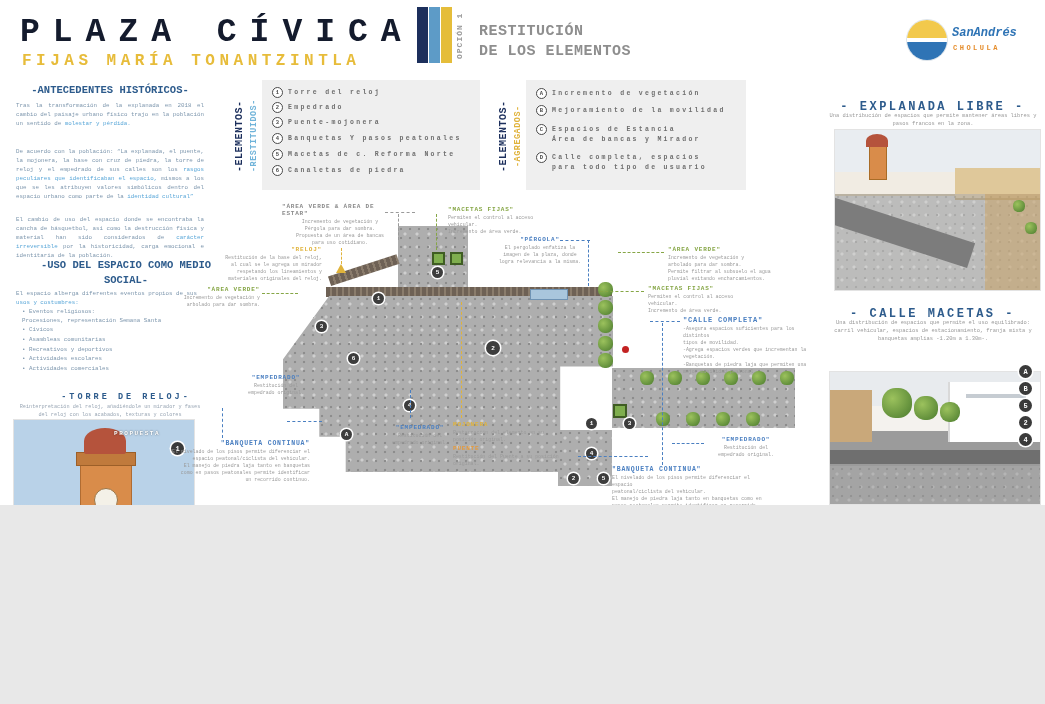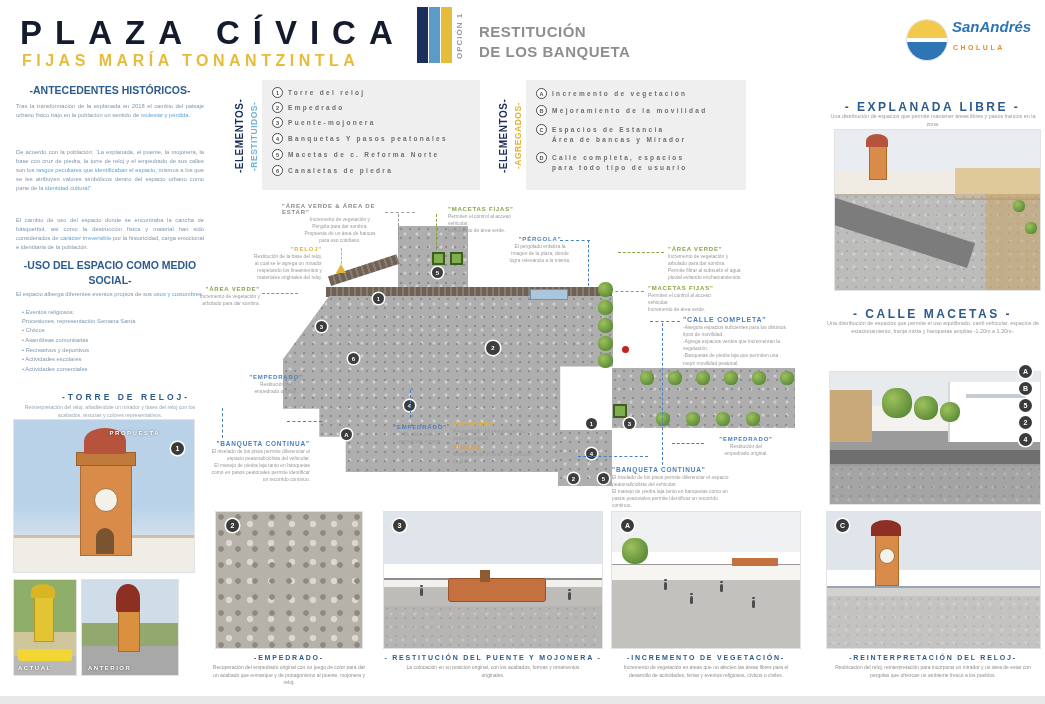--- a/index.html
+++ b/index.html
@@ -1,28 +1,28 @@
 <!DOCTYPE html>
 <html><head>
 <meta charset="utf-8">
 <style>
   html,body{margin:0;padding:0;background:#e8e8e8;}
-  #board{position:relative;width:1045px;height:696px;background:#ffffff;outline:1px solid #cfcfcf;
-         font-family:Liberation Sans, sans-serif;overflow:hidden;}
+  #board{position:relative;width:1045px;height:505px;background:#ffffff;outline:1px solid #cfcfcf;
+         font-family:Liberation Mono, monospace;overflow:hidden;}
   .abs{position:absolute;}
   
   .main-title{left:20px;top:14px;font-size:33px;font-weight:800;letter-spacing:13px;color:#141b2d;}
   .sub-title{left:22px;top:52px;font-size:16px;font-weight:800;letter-spacing:4.5px;color:#e7bc3a;}
   .bar{top:7px;width:11px;height:56px;}
   .vert{writing-mode:vertical-rl;transform:rotate(180deg);}
   .option-label{left:455px;top:9px;font-size:8px;font-weight:700;letter-spacing:1px;color:#9a9a9a;height:54px;text-align:center;}
   .option-title{left:479px;top:22px;font-size:15px;font-weight:800;color:#8e8e8e;line-height:1.3;white-space:pre-line;letter-spacing:.5px;}
   .logo-circle{left:907px;top:20px;width:40px;height:40px;border-radius:50%;
                background:linear-gradient(180deg,#f2c94c 0 45%,#ffffff 45% 55%,#2f74b5 55% 100%);box-shadow:0 0 0 1px #dde4ea;}
-  .logo-brand{left:952px;top:18px;font-size:15px;font-weight:800;color:#2f74b5;font-style:italic;}
+  .logo-brand{left:952px;top:26px;font-size:12px;font-weight:800;color:#2f74b5;font-style:italic;}
   .logo-city{left:953px;top:44px;font-size:7px;font-weight:800;letter-spacing:2.5px;color:#e58c2a;}
   
   .h-blue{font-size:10.5px;font-weight:800;color:#2d5b8c;text-align:center;}
   .h-spaced{font-size:8.5px;font-weight:800;letter-spacing:3px;color:#2d5b8c;text-align:center;}
   .para{font-size:5.8px;line-height:1.55;color:#7d96ad;text-align:justify;}
   .hl{color:#58a6d8;}
   .tiny-gray{font-size:5.2px;line-height:1.5;color:#9aa7b5;text-align:center;}
   .bullets{font-size:5.8px;line-height:1.5;color:#7d96ad;}
   .bullets .b-row{white-space:pre-line;margin-bottom:1px;}
   .bullets .b-row::before{content:"•  ";}
@@ -79,35 +79,35 @@
 <div id="board">
 
   <div class="abs main-title">PLAZA CÍVICA</div>
   <div class="abs sub-title">FIJAS MARÍA TONANTZINTLA</div>
 
   <div class="abs bar" style="left:417px;background:#1c2f5c;"></div>
   <div class="abs bar" style="left:429px;background:#5d9bc7;"></div>
   <div class="abs bar" style="left:441px;background:#e5bd3a;"></div>
   <div class="abs vert option-label">OPCIÓN 1</div>
   <div class="abs option-title">RESTITUCIÓN
-DE LOS BANQUETA</div>
+DE LOS ELEMENTOS</div>
 
   <div class="abs logo-circle"></div>
   <div class="abs logo-brand">SanAndrés</div>
   <div class="abs logo-city">CHOLULA</div>
 
   <div class="abs h-blue" style="left:10px;top:84px;width:200px;">-ANTECEDENTES HISTÓRICOS-</div>
 
   <div class="abs para" style="left:16px;top:102px;width:188px;"><span>Tras la transformación de la explanada en 2018 el cambio del paisaje urbano físico trajo en la población un sentido de </span><span class="hl">molestar y pérdida.</span></div>
 
   <div class="abs para" style="left:16px;top:148px;width:188px;"><span>De acuerdo con la población: “La explanada, el puente, la mojonera, la base con cruz de piedra, la torre de reloj y el empedrado de sus calles son los </span><span class="hl">rasgos peculiares que identificaban el espacio,</span><span> mismos a los que se les atribuyen valores simbólicos dentro del espacio urbano como parte de la </span><span class="hl">identidad cultural”</span></div>
 
   <div class="abs para" style="left:16px;top:216px;width:188px;"><span>El cambio de uso del espacio donde se encontraba la cancha de básquetbol, así como la destrucción física y material han sido considerados de </span><span class="hl">carácter irreversible</span><span> por la historicidad, carga emocional e identitaria de la población.</span></div>
 
-  <div class="abs h-blue" style="left:10px;top:258px;width:200px;line-height:1.4;">-USO DEL ESPACIO COMO MEDIO SOCIAL-</div>
+  <div class="abs h-blue" style="left:26px;top:258px;width:200px;line-height:1.4;">-USO DEL ESPACIO COMO MEDIO SOCIAL-</div>
 
   <div class="abs para" style="left:16px;top:290px;width:188px;text-align:left;"><span>El espacio alberga diferentes eventos propios de sus </span><span class="hl">usos y costumbres:</span></div>
 
   <div class="abs bullets" style="left:22px;top:308px;width:185px;">
     <div class="b-row">Eventos religiosos:
 Procesiones, representación Semana Santa</div>
     <div class="b-row">Cívicos</div>
     <div class="b-row">Asambleas comunitarias</div>
     <div class="b-row">Recreativos y deportivos</div>
     <div class="b-row">Actividades escolares</div>

